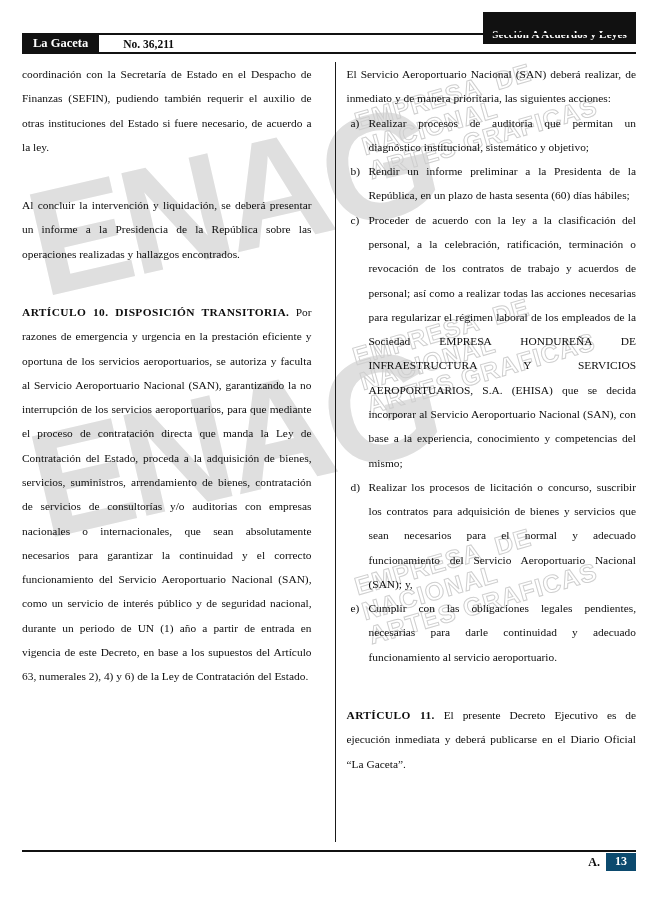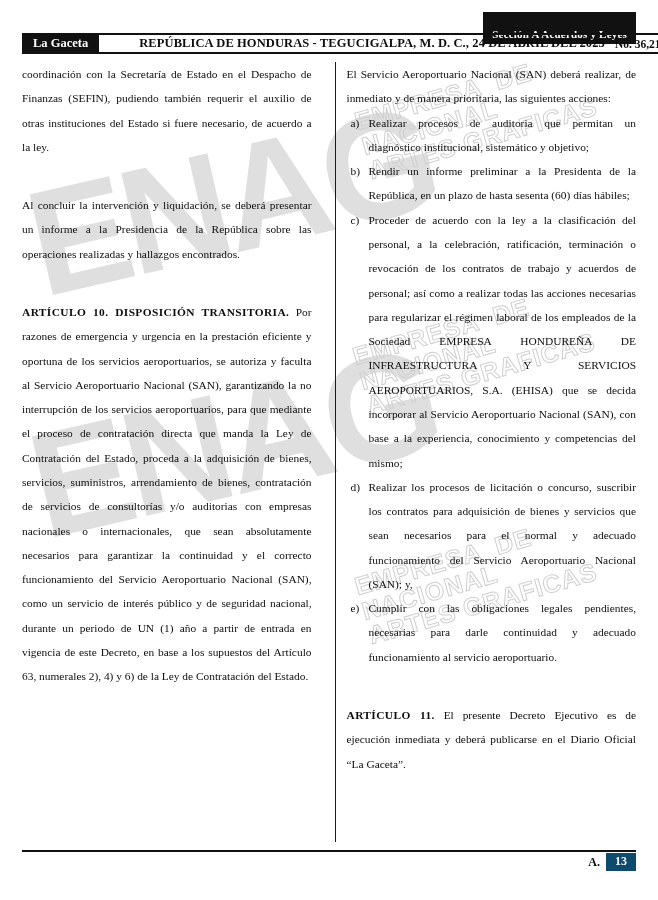--- a/index.html
+++ b/index.html
@@ -250,21 +250,20 @@
     <div class="wm-outline wm-out-3">EMPRESA  DE
 NACIONAL
 ARTES GRAFICAS</div>
   </div>
 
   <div class="seccion-bar">Sección  A   Acuerdos y Leyes</div>
 
   <div class="masthead">
     <div class="gaceta-tag">La Gaceta</div>
     <div class="masthead-rule">
-      <div class="masthead-title">REPÚBLICA DE HONDURAS  - TEGUCIGALPA, M. D. C., 24 DE ABRIL DEL 2023</div>
       <div class="masthead-number">No. 36,211</div>
     </div>
   </div>
 
   <div class="columns">
 
     <div class="col col-left">
       <p class="para">coordinación con la Secretaría de Estado en el Despacho de Finanzas (SEFIN), pudiendo también requerir el auxilio de otras instituciones del Estado si fuere necesario, de acuerdo a la ley.</p>
       <div class="spacer-lg"></div>
       <p class="para">Al concluir la intervención y liquidación, se deberá presentar un informe a la Presidencia de la República sobre las operaciones realizadas y hallazgos encontrados.</p>

